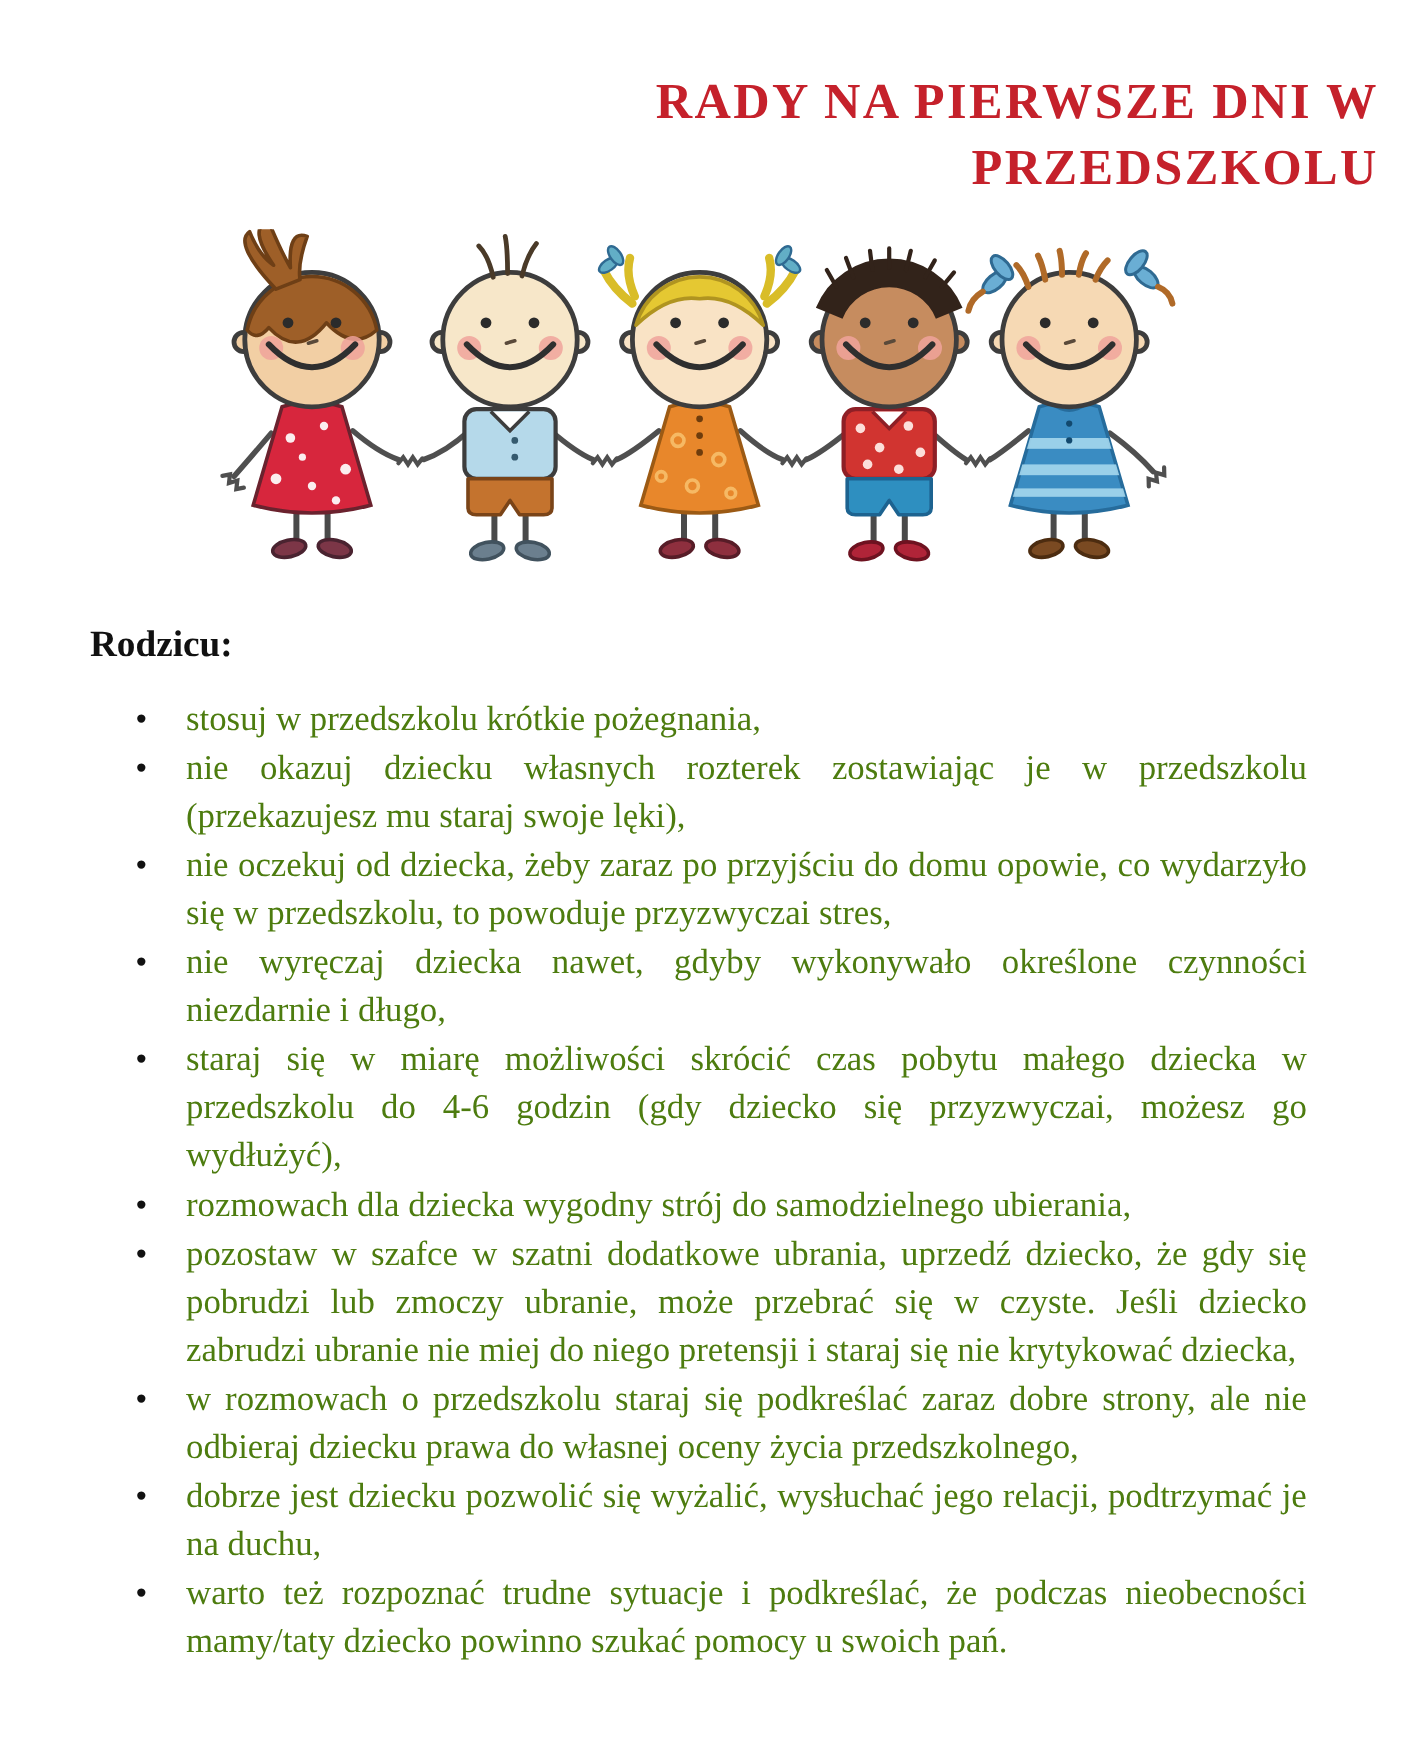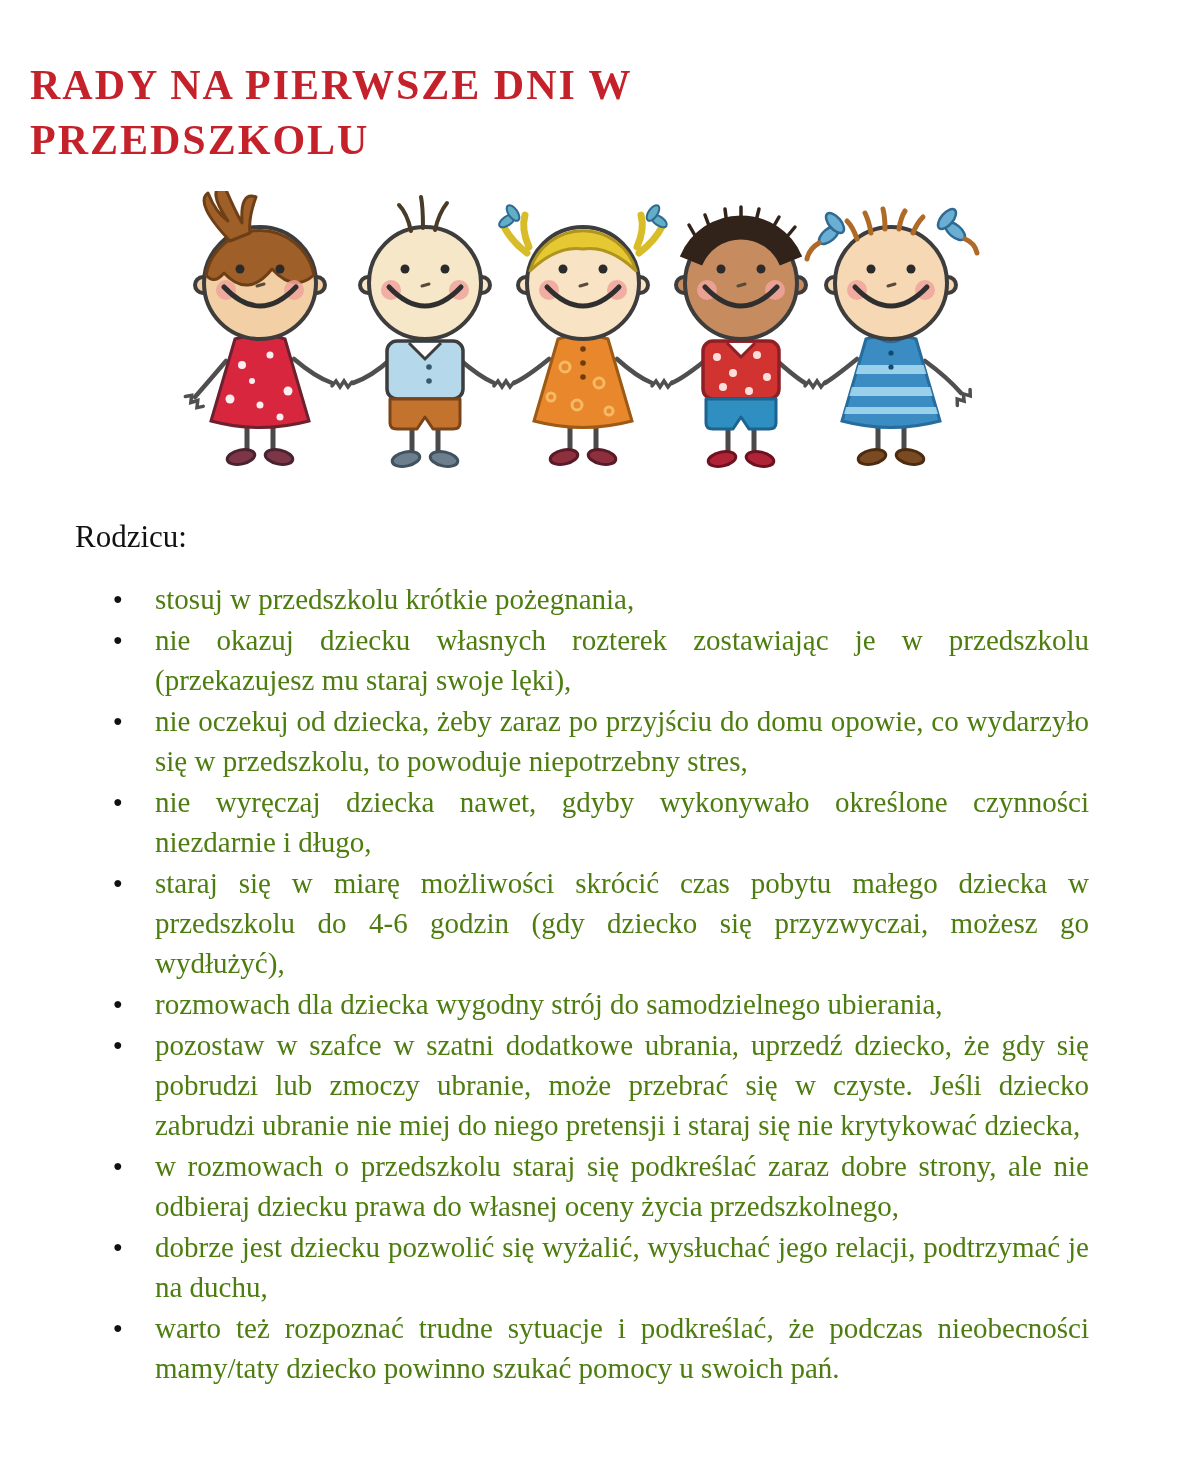--- a/index.html
+++ b/index.html
@@ -12,37 +12,37 @@
     width: 1179px;
     height: 1466px;
     margin: 0 auto;
     background: #ffffff;
     font-family: "Liberation Serif", serif;
     color: #1c1c1c;
     overflow: hidden;
   }
   .doc-title {
     margin: 58px 30px 0 30px;
-    text-align: left;
+    text-align: right;
     font-size: 42px;
     line-height: 1.3;
     font-weight: bold;
     letter-spacing: 2px;
     color: #c5212b;
   }
   .doc-title .line { display: block; }
   .illustration-wrap {
     width: 830px;
     height: 280px;
     margin: 24px auto 0 auto;
   }
   .section-heading {
     margin: 48px 90px 0 75px;
     font-size: 31px;
-    font-weight: normal;
+    font-weight: bold;
     color: #111;
   }
   ul.advice-list {
     list-style: none;
     margin: 24px 90px 0 113px;
     padding: 0;
   }
   ul.advice-list li {
     display: flex;
     align-items: flex-start;
@@ -276,21 +276,21 @@
       <li>
         <span class="marker">●</span>
         <span class="txt">stosuj w przedszkolu krótkie pożegnania,</span>
       </li>
       <li>
         <span class="marker">●</span>
         <span class="txt">nie okazuj dziecku własnych rozterek zostawiając je w przedszkolu (przekazujesz mu staraj swoje lęki),</span>
       </li>
       <li>
         <span class="marker">●</span>
-        <span class="txt">nie oczekuj od dziecka, żeby zaraz po przyjściu do domu opowie, co wydarzyło się w przedszkolu, to powoduje niepotrzebny stres,</span>
+        <span class="txt">nie oczekuj od dziecka, żeby zaraz po przyjściu do domu opowie, co wydarzyło się w przedszkolu, to powoduje przyzwyczai stres,</span>
       </li>
       <li>
         <span class="marker">●</span>
         <span class="txt">nie wyręczaj dziecka nawet, gdyby wykonywało określone czynności niezdarnie i długo,</span>
       </li>
       <li>
         <span class="marker">●</span>
         <span class="txt">staraj się w miarę możliwości skrócić czas pobytu małego dziecka w przedszkolu do 4-6 godzin (gdy dziecko się przyzwyczai, możesz go wydłużyć),</span>
       </li>
       <li>

